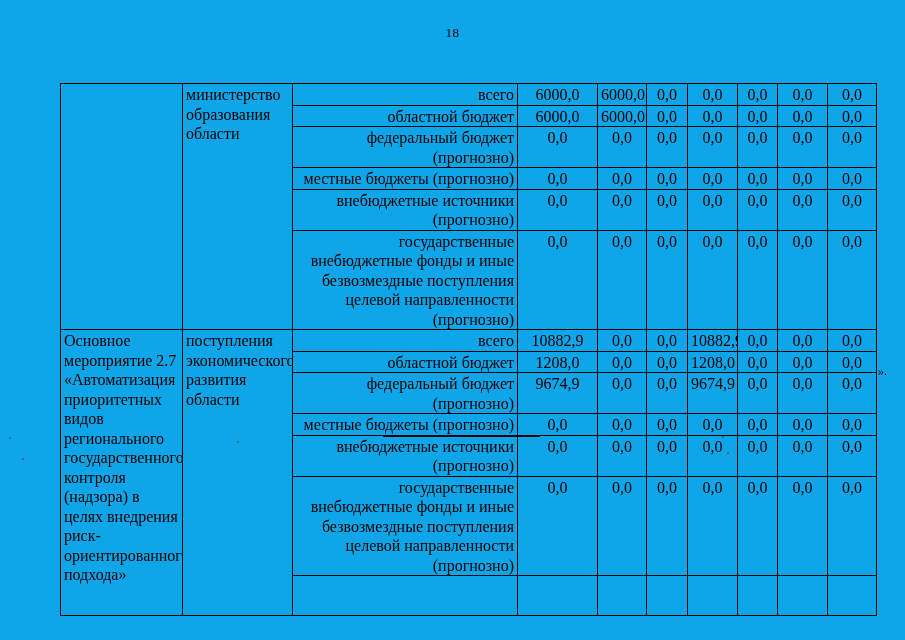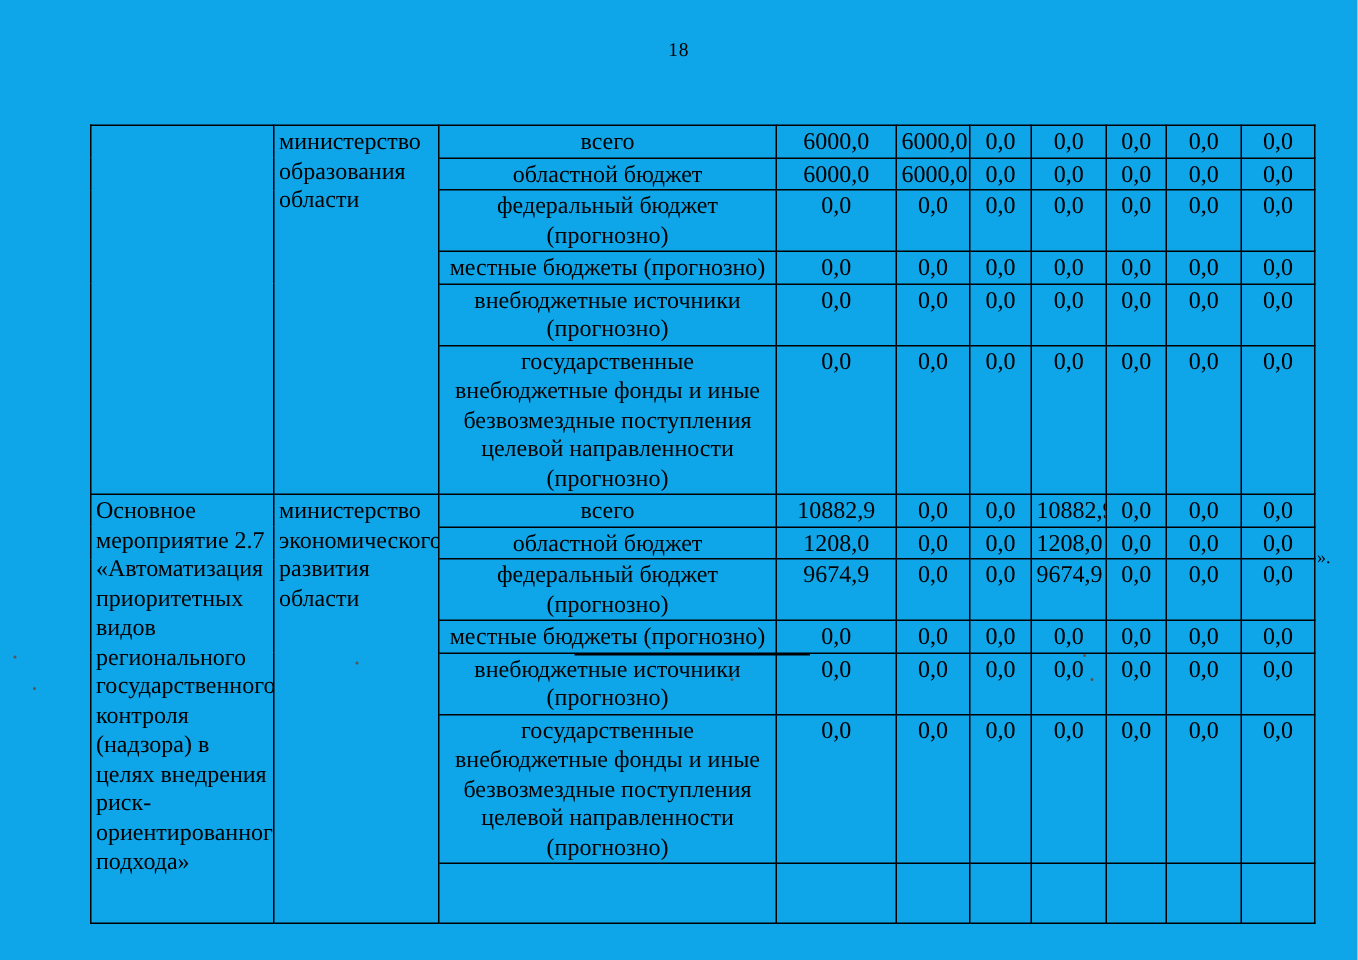--- a/index.html
+++ b/index.html
@@ -33,21 +33,21 @@
     line-height: 1.22;
   }
   table.budget-table td {
     border: 1px solid #000;
     vertical-align: top;
     padding: 1px 3px 0 3px;
     overflow: hidden;
   }
   td.measure { text-align: left; }
   td.ministry { text-align: left; }
-  td.label { text-align: center; }
+  td.label { text-align: right; }
   td.num { text-align: center; padding-left: 1px; padding-right: 1px; }
   tr.r17 { height: 17px; }
   tr.r46 { height: 46px; }
   tr.r40 { height: 40px; }
   .closing-mark {
     position: absolute;
     left: 878px;
     top: 364px;
     font-size: 12px;
   }
@@ -153,21 +153,21 @@
         <td class="num">0,0</td>
         <td class="num">0,0</td>
         <td class="num">0,0</td>
         <td class="num">0,0</td>
         <td class="num">0,0</td>
         <td class="num">0,0</td>
       </tr>
 
       <tr class="r17">
         <td class="measure" rowspan="7">Основное мероприятие 2.7 «Автоматизация приоритетных видов регионального государственного контроля (надзора) в целях внедрения риск-ориентированного подхода»</td>
-        <td class="ministry" rowspan="7">министерство экономического развития области</td>
+        <td class="ministry" rowspan="7">поступления экономического развития области</td>
         <td class="label">всего</td>
         <td class="num">10882,9</td>
         <td class="num">0,0</td>
         <td class="num">0,0</td>
         <td class="num">10882,9</td>
         <td class="num">0,0</td>
         <td class="num">0,0</td>
         <td class="num">0,0</td>
       </tr>
       <tr class="r17">

